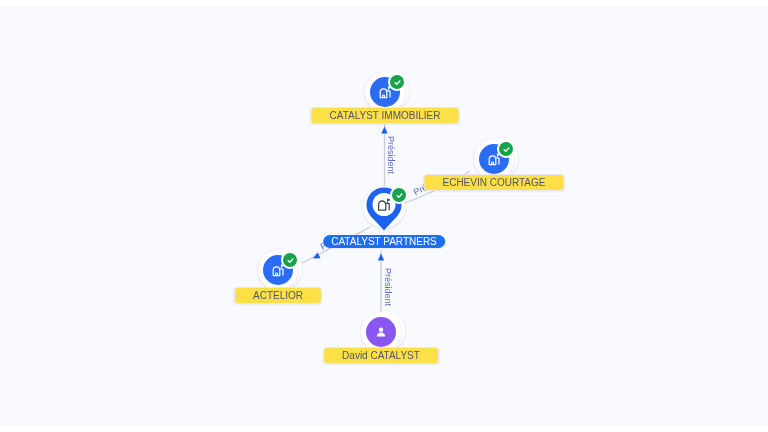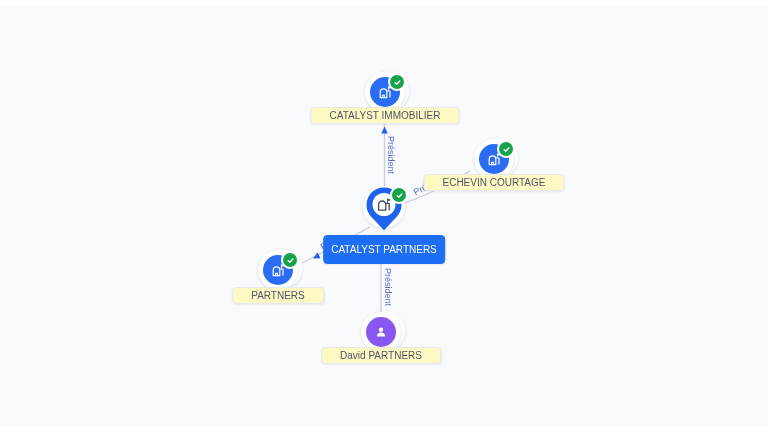--- a/index.html
+++ b/index.html
@@ -32,26 +32,26 @@
   .disc{position:absolute;left:-20px;top:-20px;width:40px;height:40px;border-radius:50%;
         background:#fff;box-shadow:0 1px 3px rgba(25,39,70,.16);z-index:2;
         display:flex;align-items:center;justify-content:center;}
   .inner{width:30px;height:30px;border-radius:50%;display:flex;align-items:center;justify-content:center;}
   .inner.company{background:var(--company-node);}
   .inner.person{background:var(--person-node);}
   .badge{position:absolute;left:3px;top:-19px;width:14px;height:14px;border-radius:50%;
          background:var(--verified-badge);border:2px solid #fff;z-index:3;
          display:flex;align-items:center;justify-content:center;}
   .node-label{position:absolute;left:50%;top:15px;transform:translateX(-50%);white-space:nowrap;
-              background:#fef9c3;border:1px solid var(--label-border);border-radius:4px;
+              background:#fde047;border:1px solid var(--label-border);border-radius:4px;
               padding:2px 18px;font-size:10px;color:var(--label-text);
               box-shadow:0 1px 2px rgba(20,30,60,.07);z-index:4;}
   .node.n-actelior .node-label{top:17px;}
   .node.selected .node-label{background:var(--selected-label-bg);border-color:var(--selected-label-bg);
-              color:#fff;top:28px;padding:8px 7px;}
+              color:#fff;top:28px;padding:0 7px;border-radius:7px;}
   .pin-wrap{position:absolute;left:-24px;top:-23px;width:48px;height:56px;z-index:2;}
   .pin-halo{position:absolute;left:-21px;top:-21px;width:42px;height:42px;border-radius:50%;
             background:#fff;box-shadow:0 1px 3px rgba(25,39,70,.15);z-index:1;}
   .node.selected .badge{left:6px;top:-21px;}
 </style>
 </head>
 <body>
 
 <div class="viewport">
   <div class="band top"></div>
@@ -145,28 +145,28 @@
           <path d="M11.4 6.8 V2.6 l2.4 1 -2.4 1" fill="#fff" stroke="#fff" stroke-width="0.8"></path>
           <path d="M5.6 13.6 v-2.4 h1.8 v2.4" fill="none" stroke="#fff" stroke-width="1.1"></path>
         </svg>
       </div>
     </div>
     <div class="badge">
       <svg width="9" height="9" viewBox="0 0 10 10">
           <path d="M2.4 5.3 L4.2 7 L7.6 3.4" stroke="#fff" stroke-width="1.5" fill="none" stroke-linecap="round" stroke-linejoin="round"></path>
         </svg>
     </div>
-    <div class="node-label">PARTNERS</div>
+    <div class="node-label">ACTELIOR</div>
   </div>
 
   <div class="node" style="left:381px;top:332px;">
     <div class="stack"></div>
     <div class="disc">
       <div class="inner person">
         <svg width="16" height="16" viewBox="0 0 16 16">
           <circle cx="8" cy="5.8" r="2.2" fill="#fff"></circle>
           <path d="M3.9 12.6 a4.1 4.1 0 0 1 8.2 0 Z" fill="#fff"></path>
         </svg>
       </div>
     </div>
-    <div class="node-label">David PARTNERS</div>
+    <div class="node-label">David CATALYST</div>
   </div>
 </div>
 
 </body></html>

